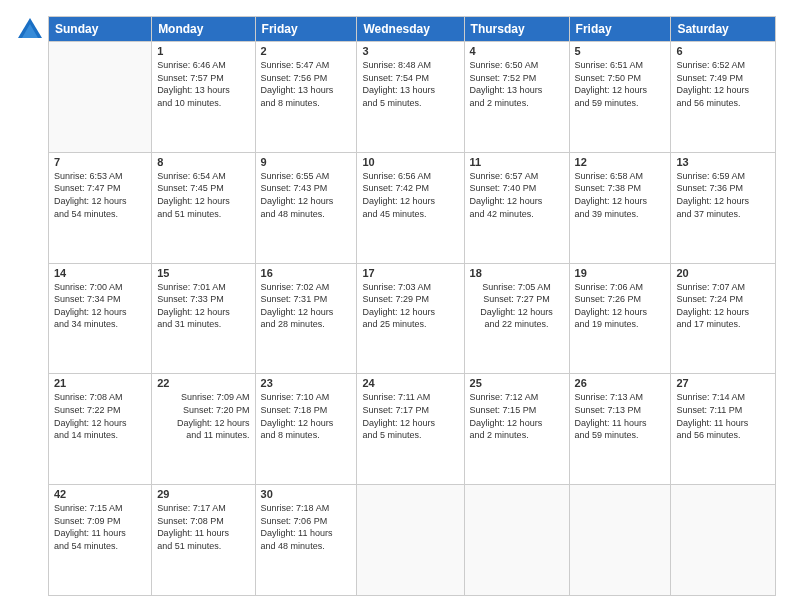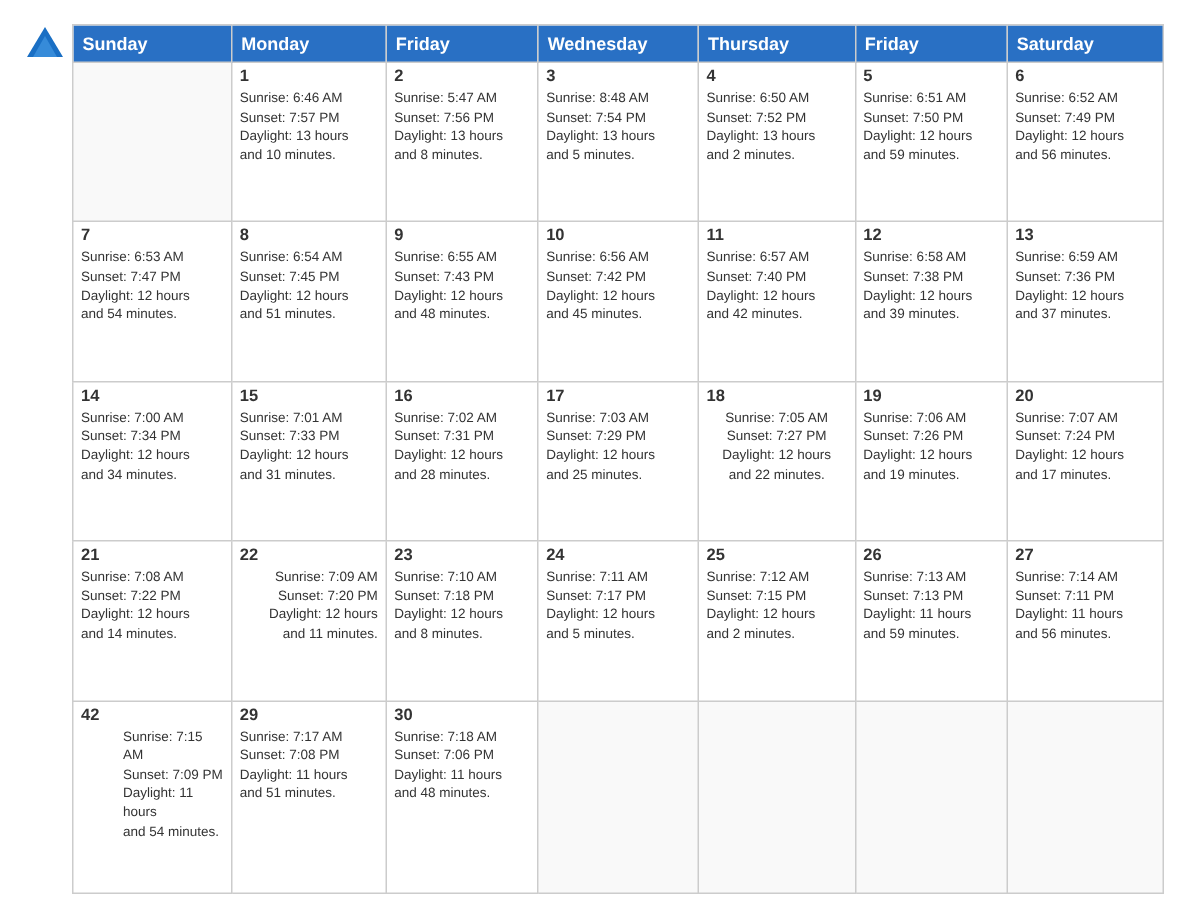--- a/index.html
+++ b/index.html
@@ -324,21 +324,21 @@
             <span class="day-num">27</span>
             <div class="day-info" style="white-space: pre-line;">Sunrise: 7:14 AM
 Sunset: 7:11 PM
 Daylight: 11 hours
 and 56 minutes.</div>
           </td>
         </tr>
         <tr>
           <td>
             <span class="day-num">42</span>
-            <div class="day-info" style="white-space: pre-line; margin-left: 28px;">Sunrise: 7:15 AM
+            <div class="day-info" style="white-space: pre-line;">Sunrise: 7:15 AM
 Sunset: 7:09 PM
 Daylight: 11 hours
 and 54 minutes.</div>
           </td>
           <td>
             <span class="day-num">29</span>
             <div class="day-info" style="white-space: pre-line;">Sunrise: 7:17 AM
 Sunset: 7:08 PM
 Daylight: 11 hours
 and 51 minutes.</div>

